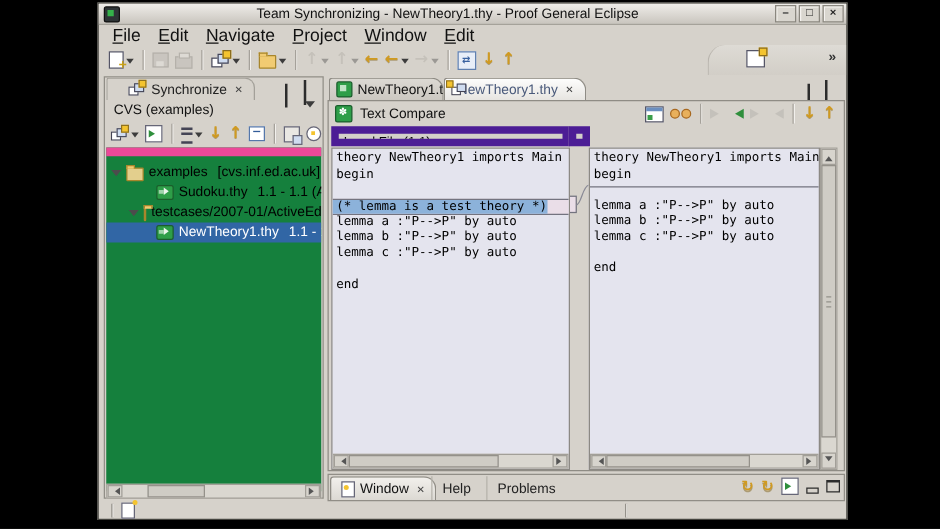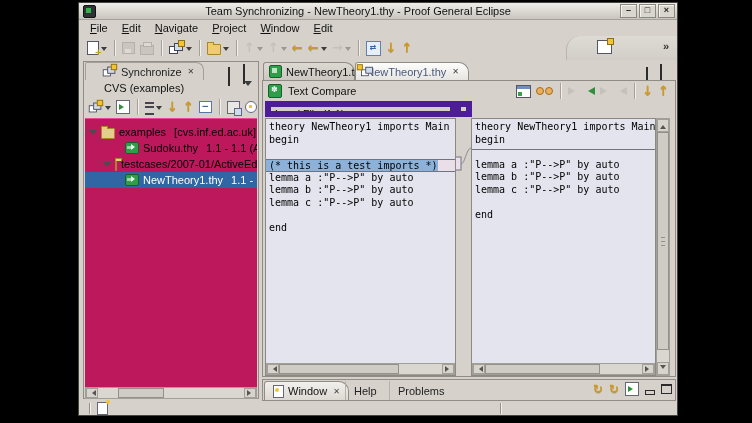--- a/index.html
+++ b/index.html
@@ -8,21 +8,21 @@
   #screen{position:relative;width:752px;height:423px;background:#000;overflow:hidden}
   #win{position:absolute;left:78px;top:2px;width:600px;height:414px;background:#d6d2cb;border:1px solid #45443f;box-sizing:border-box}
   
   .titlebar{left:0;top:0;width:598px;height:16px;background:linear-gradient(#efede9,#c9c5be);border-bottom:1px solid #a5a29a;display:flex;align-items:center}
   .title-ic{width:11px;height:11px;margin-left:4px;background:#2e3436;border:1px solid #111;border-radius:2px;position:relative}
   .title-ic::after{content:"";position:absolute;left:2px;top:2px;width:5px;height:5px;background:#35b24a}
   .title-txt{flex:1;text-align:center;font-size:11px;font-weight:normal;color:#111;white-space:nowrap;overflow:hidden}
   .winbtn{width:15px;height:12px;margin-right:2px;background:#d9d6cf;border:1px solid #8a877f;box-shadow:inset 1px 1px 0 #f5f3f0;font-size:9px;line-height:11px;text-align:center;color:#222;font-weight:bold}
   
   .menubar{left:0;top:16px;width:598px;height:17px;display:flex;align-items:center;padding-left:6px;box-sizing:border-box}
-  .mi{display:inline-block;font-size:11px;color:#111;padding:1px 5px;margin-right:4px}
+  .mi{display:inline-block;font-size:14px;color:#111;padding:1px 5px;margin-right:4px}
   .mi::first-letter{text-decoration:underline}
   
   .toolbar{left:0;top:33px;width:598px;height:24px;display:flex;align-items:center;padding-left:6px;box-sizing:border-box}
   .tbi{height:18px;display:flex;align-items:center;padding:0 2px;margin-right:1px}
   .sep{width:1px;height:16px;background:#a5a19a;border-right:1px solid #f2f0ec;margin:0 4px}
   .dd{width:0;height:0;border:3px solid transparent;border-top:4px solid #3c3c3c;margin-left:2px;margin-top:5px}
   .dis{opacity:.38}
   .ybtn{font:bold 13px "DejaVu Sans",sans-serif;color:#d09a20;text-shadow:0 1px 0 rgba(122,88,8,.45);line-height:14px}
   .gybtn{font:bold 13px "DejaVu Sans",sans-serif;color:#aaa79f;line-height:14px}
   .page{width:10px;height:12px;background:#fff;border:1px solid #556;position:relative}
@@ -55,21 +55,21 @@
   
   .scope{font-size:11px;color:#111}
   .vmenu{width:0;height:0;border:4px solid transparent;border-top:5px solid #3c3c3c}
   .tw{width:0;height:0;border:4px solid transparent;border-top:5px solid #4c4c4c;margin-top:4px;flex:none}
   .cvsfile{width:12px;height:10px;background:#2e9e48;border:1px solid #1a5e2c;border-radius:2px;position:relative;flex:none}
   .cvsfile::after{content:"";position:absolute;right:0px;top:1px;border:3px solid transparent;border-left:4px solid #eaf4ec}
   .cvsfile::before{content:"";position:absolute;left:1px;top:3px;width:4px;height:3px;background:#9fd3ab}
   .trow{display:flex;align-items:center;gap:4px;height:16px;font-size:11px;color:#000;white-space:nowrap}
   .trow .sfx{margin-left:4px}
   .trow.selected{background:#3166a5;color:#fff}
-  .treebox{background:#be185d;border-top:1px solid #ec4899;overflow:hidden}
+  .treebox{background:#15803d;border-top:7px solid #ec4899;overflow:hidden}
   .pin{width:12px;height:12px;background:#fff;border:1px solid #667;position:relative}
   .pin::after{content:"";position:absolute;left:2px;top:3px;border:3px solid transparent;border-left:5px solid #2f8f3c}
   .bars{width:9px;height:9px;border-top:2px solid #445;border-bottom:2px solid #445;margin-top:2px;position:relative}
   .bars::after{content:"";position:absolute;left:0;top:2px;width:9px;height:2px;background:#445}
   .collico{width:11px;height:10px;background:#fff;border:1px solid #5577aa;color:#335c99;font:bold 9px "DejaVu Sans",sans-serif;text-align:center;line-height:8px}
   .linkico{width:11px;height:11px;border:1px solid #667;background:#e9e7e3;position:relative}
   .linkico::after{content:"";position:absolute;right:-3px;bottom:-3px;width:6px;height:6px;background:#cfdcf0;border:1px solid #667}
   .clockico{width:10px;height:10px;border:1px solid #667;border-radius:50%;background:#fff;position:relative}
   .clockico::after{content:"";position:absolute;left:3px;top:3px;width:3px;height:3px;background:#f4c430}
   
@@ -209,21 +209,21 @@
       <span class="syncico" style="transform:scale(.9)">
             <i class="a"></i>
             <i class="b"></i>
             <i class="y"></i>
           </span>
       <span>Synchronize</span>
       <span class="closex">✕</span>
     </div>
     <div class="abs" style="left:144px;top:6px"><span class="minico"></span></div>
     <div class="abs" style="left:159px;top:4px"><span class="maxico"></span></div>
-    <div class="abs scope" style="left:20px;top:20px">CVS (examples)</div>
+    <div class="abs scope" style="left:7px;top:20px">CVS (examples)</div>
     <div class="abs" style="left:160px;top:24px"><span class="vmenu"></span></div>
     <div class="abs" style="left:2px;top:35px;display:flex;align-items:center;height:20px">
       <div class="tbi">
             <span class="syncico" style="transform:scale(.9)">
               <i class="a"></i>
               <i class="b"></i>
               <i class="y"></i>
             </span>
             <span class="dd"></span>
           </div>
@@ -341,21 +341,21 @@
       </div>
 
       <div class="phd" style="left:2px;top:20px;width:191px;height:16px">Local File (1.1)</div>
       <div class="phd" style="left:192px;top:20px;width:17px;height:16px"></div>
 
       <div class="pane" style="left:2px;top:37px;width:191px;height:258px">
         <div class="code">
           <div class="cl">theory NewTheory1 imports Main</div>
           <div class="cl">begin</div>
           <div class="cl"></div>
-          <div class="cl hl"><span class="sel">(* this is a test imports *)</span><span style="flex:1"></span></div>
+          <div class="cl hl"><span class="sel">(* lemma is a test theory *)</span><span style="flex:1"></span></div>
           <div class="cl">lemma a :"P--&gt;P" by auto</div>
           <div class="cl">lemma b :"P--&gt;P" by auto</div>
           <div class="cl">lemma c :"P--&gt;P" by auto</div>
           <div class="cl"></div>
           <div class="cl">end</div>
         </div>
         <div class="sb" style="position:absolute;left:0;bottom:0;width:189px;height:12px">
           <div class="sbtn" style="left:0;top:0;width:12px;height:10px">
                 <span class="tl"></span>
               </div>

